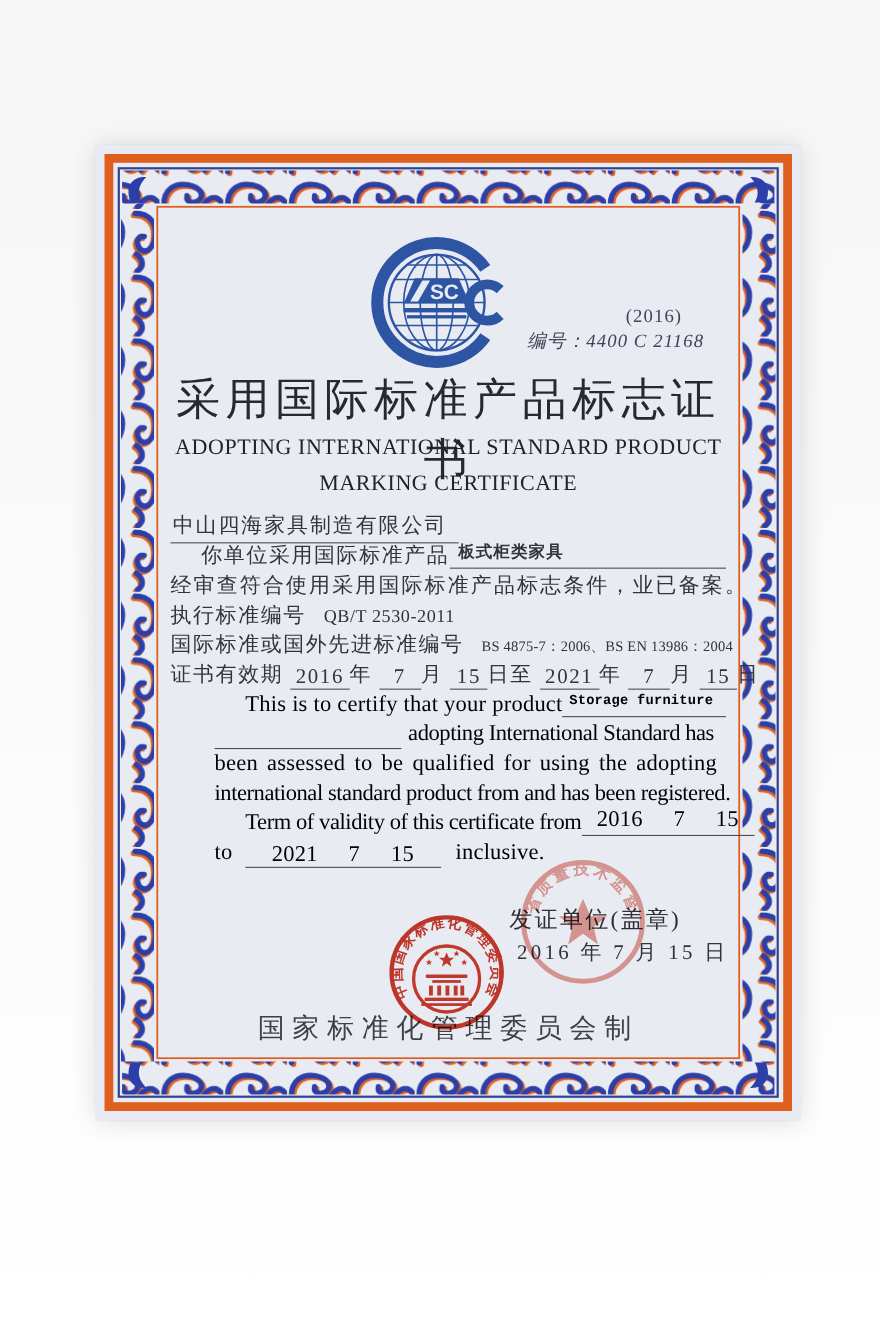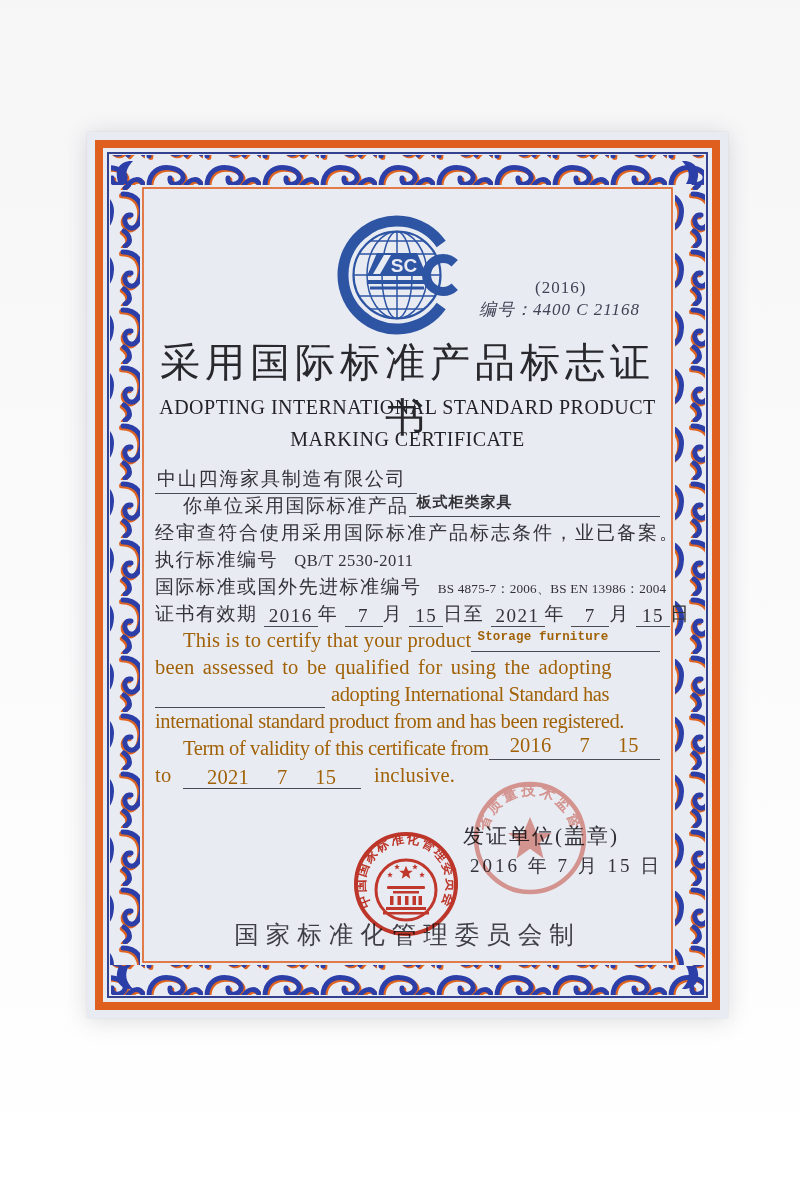--- a/index.html
+++ b/index.html
@@ -10,32 +10,32 @@
     color:#2b2b30;
   }
   .paper{
     position:absolute;left:87px;top:132px;width:641px;height:886px;
     background:#e9ebf3;
     box-shadow:0 2px 22px rgba(60,60,80,.18), 0 0 2px rgba(0,0,0,.08);
   }
   .border-svg{position:absolute;left:0;top:0;width:641px;height:886px;}
   .logo{position:absolute;left:250px;top:81px;width:132px;height:124px;}
   .certno{position:absolute;left:392px;top:146px;width:175px;color:#3f4354;font-size:17px;letter-spacing:1px;}
-  .certno .yr{text-align:left;padding-left:56px;}
+  .certno .yr{text-align:center;padding-left:56px;}
   .certno .num{white-space:nowrap;font-style:italic;}
   .title{position:absolute;left:60px;top:203px;width:521px;text-align:center;
          font-size:40px;letter-spacing:5px;color:#28282d;font-weight:400;}
   .sub{position:absolute;left:60px;width:521px;text-align:center;color:#222227;font-size:20px;letter-spacing:.5px;}
   .sub1{top:264px;}
   .sub2{top:296px;}
   .body{position:absolute;left:68px;top:333px;width:505px;}
   .line{height:27px;line-height:27px;white-space:nowrap;}
   .zh{font-size:19px;letter-spacing:1.5px;color:#333338;}
   .zh-wide{letter-spacing:2px;}
-  .en{font-size:20.5px;letter-spacing:.2px;color:#a16207;}
+  .en{font-size:20.5px;letter-spacing:.2px;color:#000000;margin-left:40px;}
   .company{display:inline-block;font-size:19px;letter-spacing:1.8px;border-bottom:1.2px solid #4b4b55;padding:0 10px 1px 2px;}
   .line-flex{display:flex;align-items:flex-end;}
   .fill{flex:1;border-bottom:1.2px solid #4b4b55;transform:translateY(-2px);}
   .indent28{padding-left:28px;}
   .val-latin{font-size:16.5px;letter-spacing:.5px;padding-left:10px;}
   .val-small{font-size:13.2px;letter-spacing:.2px;padding-left:10px;margin-top:40px;}
   .prod-zh{font-weight:bold;font-size:15px;letter-spacing:1px;padding-left:8px;}
   .prod-en{font-family:"Liberation Mono","DejaVu Sans Mono",monospace;font-weight:bold;font-size:12.5px;padding-left:6px;}
   .blank{display:inline-block;text-align:center;border-bottom:1.2px solid #4b4b55;height:24px;vertical-align:bottom;}
   .w54{width:54px}.w38{width:38px}.w34{width:34px}
@@ -150,24 +150,24 @@
       <span class="blank w38">7</span><span>月</span>
       <span class="blank w34">15</span><span>日至</span>
       <span class="blank w54">2021</span><span>年</span>
       <span class="blank w38">7</span><span>月</span>
       <span class="blank w34">15</span><span>日</span>
     </div>
     <div class="line en line-flex">
       <span class="indent28">This is to certify that your product</span>
       <span class="fill"><span class="prod-en">Storage furniture</span></span>
     </div>
-    <div class="line en ws3">been assessed to be qualified for using the adopting</div>
     <div class="line en">
       <span class="blank blank-start"></span><span class="tight">adopting International Standard has</span>
     </div>
+    <div class="line en ws3">been assessed to be qualified for using the adopting</div>
     <div class="line en tight">international standard product from and has been registered.</div>
     <div class="line en line-flex">
       <span class="indent28 tight">Term of validity of this certificate from</span>
       <span class="fill enfill">
         <span>2016</span><span>7</span><span>15</span>
       </span>
     </div>
     <div class="line en">
       <span>to</span>
       <span class="blank enfill" style="width:178px;margin:0 8px 0 6px;"><span>2021</span><span>7</span><span>15</span></span>

